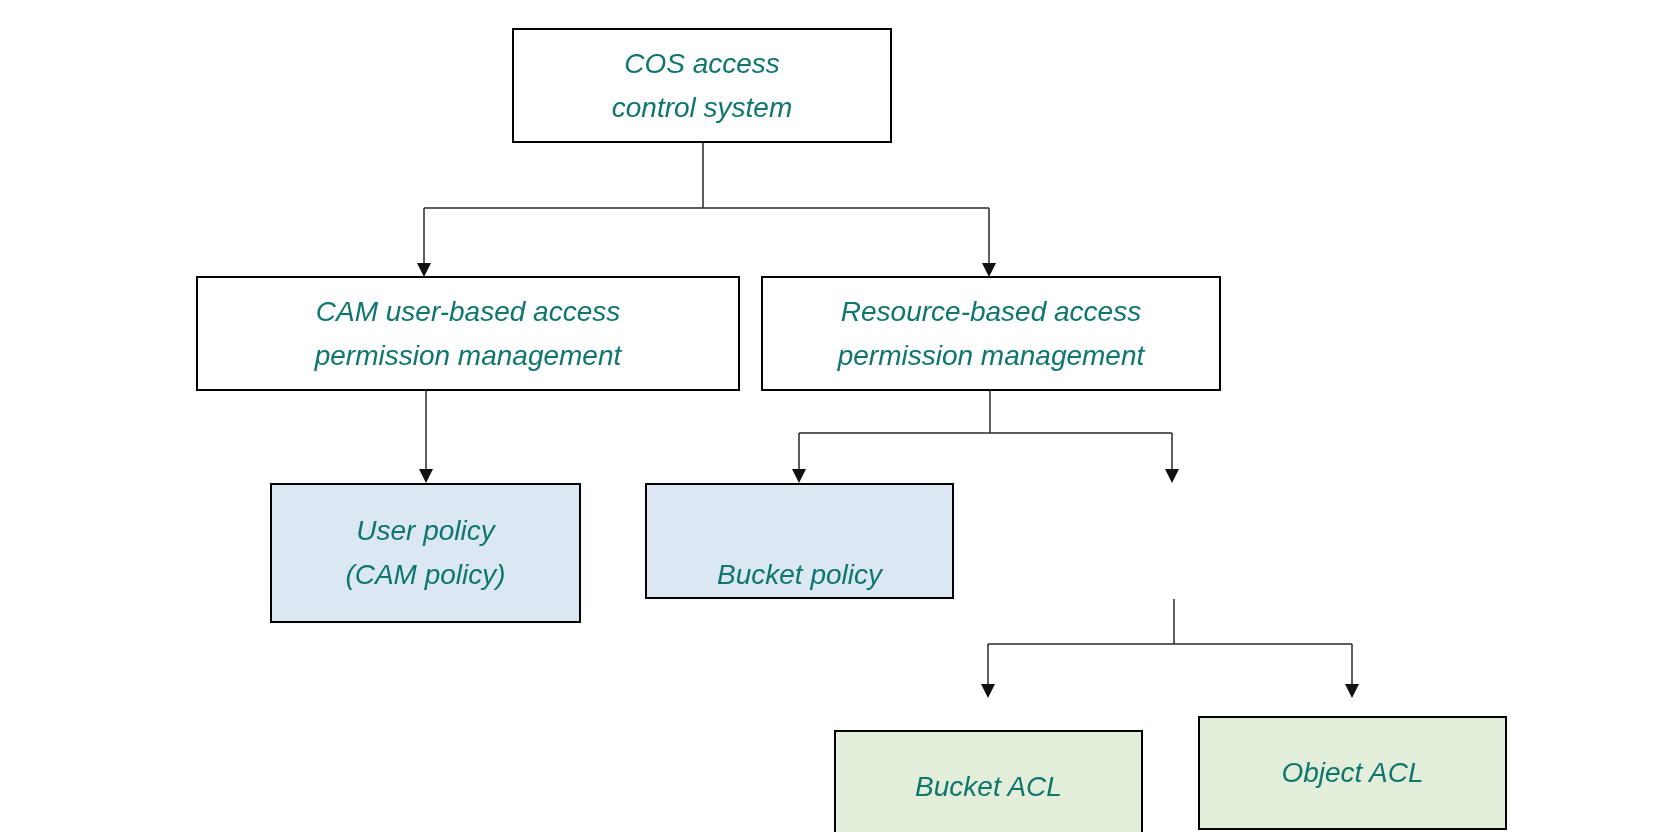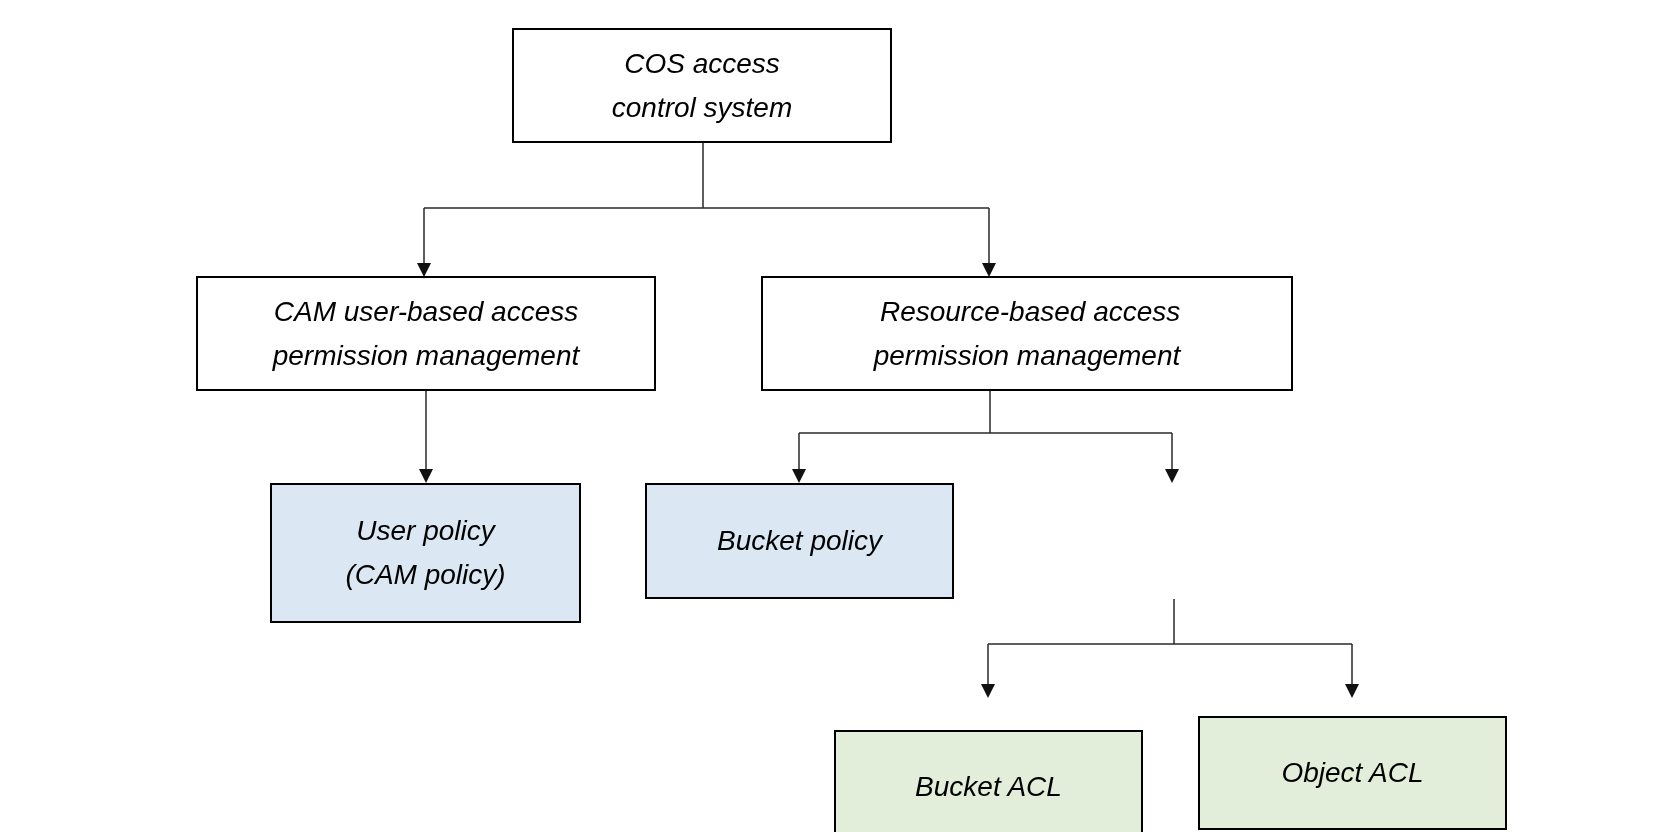--- a/index.html
+++ b/index.html
@@ -25,21 +25,21 @@
     height: 832px;
   }
   .node {
     position: absolute;
     box-sizing: border-box;
     border: 2px solid #000000;
     display: flex;
     align-items: center;
     justify-content: center;
     text-align: center;
-    color: #000000;
+    color: #0f766e;
     font-size: 28px;
     font-style: italic;
     line-height: 1.57;
     white-space: pre-line;
   }
   .fill-white { background: #ffffff; }
   .fill-blue  { background: #dbe8f4; }
   .fill-green { background: #e3eeda; margin-top: 32px; }
 </style>
 </head>
@@ -63,36 +63,36 @@
     <path d="M1174 599 L1174 644 M988 644 L1352 644 M988 644 L988 685 M1352 644 L1352 685" fill="none" stroke="#2a2a2a" stroke-width="1.5"></path>
     <polygon points="981,684 995,684 988,698" fill="#111111"></polygon>
     <polygon points="1345,684 1359,684 1352,698" fill="#111111"></polygon>
   </svg>
 
   <div class="node fill-white" style="left:512px; top:28px; width:380px; height:115px;">
     <span>COS access
 control system</span>
   </div>
 
-  <div class="node fill-white" style="left:196px; top:276px; width:460px; height:115px;font-style:italic;">
+  <div class="node fill-white" style="left:196px; top:276px; width:544px; height:115px;font-style:italic;">
     <span>CAM user-based access
 permission management</span>
   </div>
 
-  <div class="node fill-white" style="left:761px; top:276px; width:532px; height:115px;text-align:right;">
+  <div class="node fill-white" style="left:761px; top:276px; width:460px; height:115px;">
     <span>Resource-based access
 permission management</span>
   </div>
 
   <div class="node fill-blue" style="left:270px; top:483px; width:311px; height:140px;">
     <span>User policy
 (CAM policy)</span>
   </div>
 
-  <div class="node fill-blue" style="left:645px; top:483px; width:309px; height:116px;">
+  <div class="node fill-blue" style="left:645px; top:483px; width:309px; height:116px;align-items:flex-end;">
     <span>Bucket policy</span>
   </div>
 
 
   <div class="node fill-green" style="left:834px; top:698px; width:309px; height:114px;">
     <span>Bucket ACL</span>
   </div>
 
   <div class="node fill-green" style="left:1198px; top:684px; width:309px; height:114px;">
     <span>Object ACL</span>

